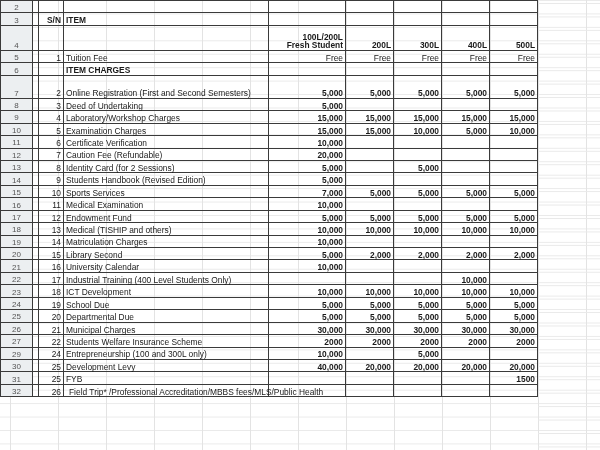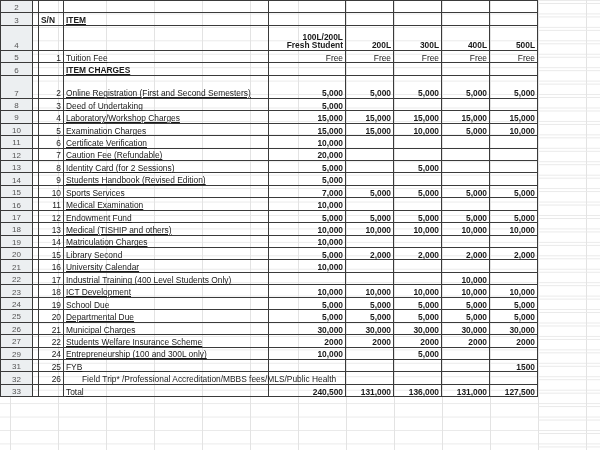--- a/index.html
+++ b/index.html
@@ -51,34 +51,34 @@
     border:1px solid #b9bfc4;
     color:#555;
     text-align:center;
     vertical-align:middle;
     font-size:8px;
     width:32px;
   }
   td.gap{border:none;background:transparent;width:6px;}
 
   td.sn{width:25px;text-align:right;}
-  td.item{width:205px;text-align:left;text-decoration:underline;}
+  td.item{width:205px;text-align:left;}
   td.c1{width:77px;text-align:right;}
   td.c2,td.c3,td.c4,td.c5{width:48px;text-align:right;}
 
   .b{font-weight:bold;}
   .num{font-weight:bold;}
   .hdrcell{vertical-align:bottom;text-align:center;font-weight:bold;}
   .tall{height:25px;}
   .tall2{height:23px;}
   .topcut{height:5px;}
   .topcut td{border-top:none;height:5px;}
   .wrapcell{white-space:normal;line-height:1.05;vertical-align:top;padding-top:1px;}
   .ofs{position:relative;}
-  .ofs span{position:absolute;left:18px;bottom:0px;white-space:nowrap;}
+  .ofs span{position:absolute;left:5px;bottom:0px;white-space:nowrap;}
 </style>
 </head>
 <body>
 
 <div id="sheet">
   <div class="bg-grid"></div>
   <div class="bg-grid2"></div>
 
   <table class="grid">
     <colgroup>
@@ -102,21 +102,21 @@
         <td></td>
         <td></td>
         <td></td>
         <td></td>
         <td></td>
       </tr>
 
       <tr>
         <td class="rowhdr">3</td>
         <td class="gap"></td>
-        <td class="sn b" style="text-align:left">S/N</td>
+        <td class="sn b" style="text-align:right">S/N</td>
         <td class="item b">ITEM</td>
         <td class="c1"></td>
         <td class="c2"></td>
         <td class="c3"></td>
         <td class="c4"></td>
         <td class="c5"></td>
       </tr>
 
       <tr class="tall">
         <td class="rowhdr">4</td>
@@ -394,20 +394,31 @@
         <td class="gap"></td>
         <td class="sn">24</td>
         <td class="item">Entrepreneurship (100 and 300L only)</td>
         <td class="c1 num">10,000</td>
         <td class="c2"></td>
         <td class="c3 num">5,000</td>
         <td class="c4"></td>
         <td class="c5"></td>
       </tr>
       <tr>
+        <td class="rowhdr">30</td>
+        <td class="gap"></td>
+        <td class="sn">25</td>
+        <td class="item">Development Levy</td>
+        <td class="c1 num">40,000</td>
+        <td class="c2 num">20,000</td>
+        <td class="c3 num">20,000</td>
+        <td class="c4 num">20,000</td>
+        <td class="c5 num">20,000</td>
+      </tr>
+      <tr>
         <td class="rowhdr">31</td>
         <td class="gap"></td>
         <td class="sn">25</td>
         <td class="item">FYB</td>
         <td class="c1"></td>
         <td class="c2"></td>
         <td class="c3"></td>
         <td class="c4"></td>
         <td class="c5 num">1500</td>
       </tr>
@@ -419,27 +430,16 @@
         <td class="item ofs">
           <span>Field Trip* /Professional Accreditation/MBBS fees/MLS/Public Health</span>
         </td>
         <td class="c1"></td>
         <td class="c2"></td>
         <td class="c3"></td>
         <td class="c4"></td>
         <td class="c5"></td>
       </tr>
 
-      <tr>
-        <td class="rowhdr">33</td>
-        <td class="gap"></td>
-        <td class="sn"></td>
-        <td class="item">Total</td>
-        <td class="c1 num">240,500</td>
-        <td class="c2 num">131,000</td>
-        <td class="c3 num">136,000</td>
-        <td class="c4 num">131,000</td>
-        <td class="c5 num">127,500</td>
-      </tr>
 
     </tbody>
   </table>
 </div>
 
 </body></html>

